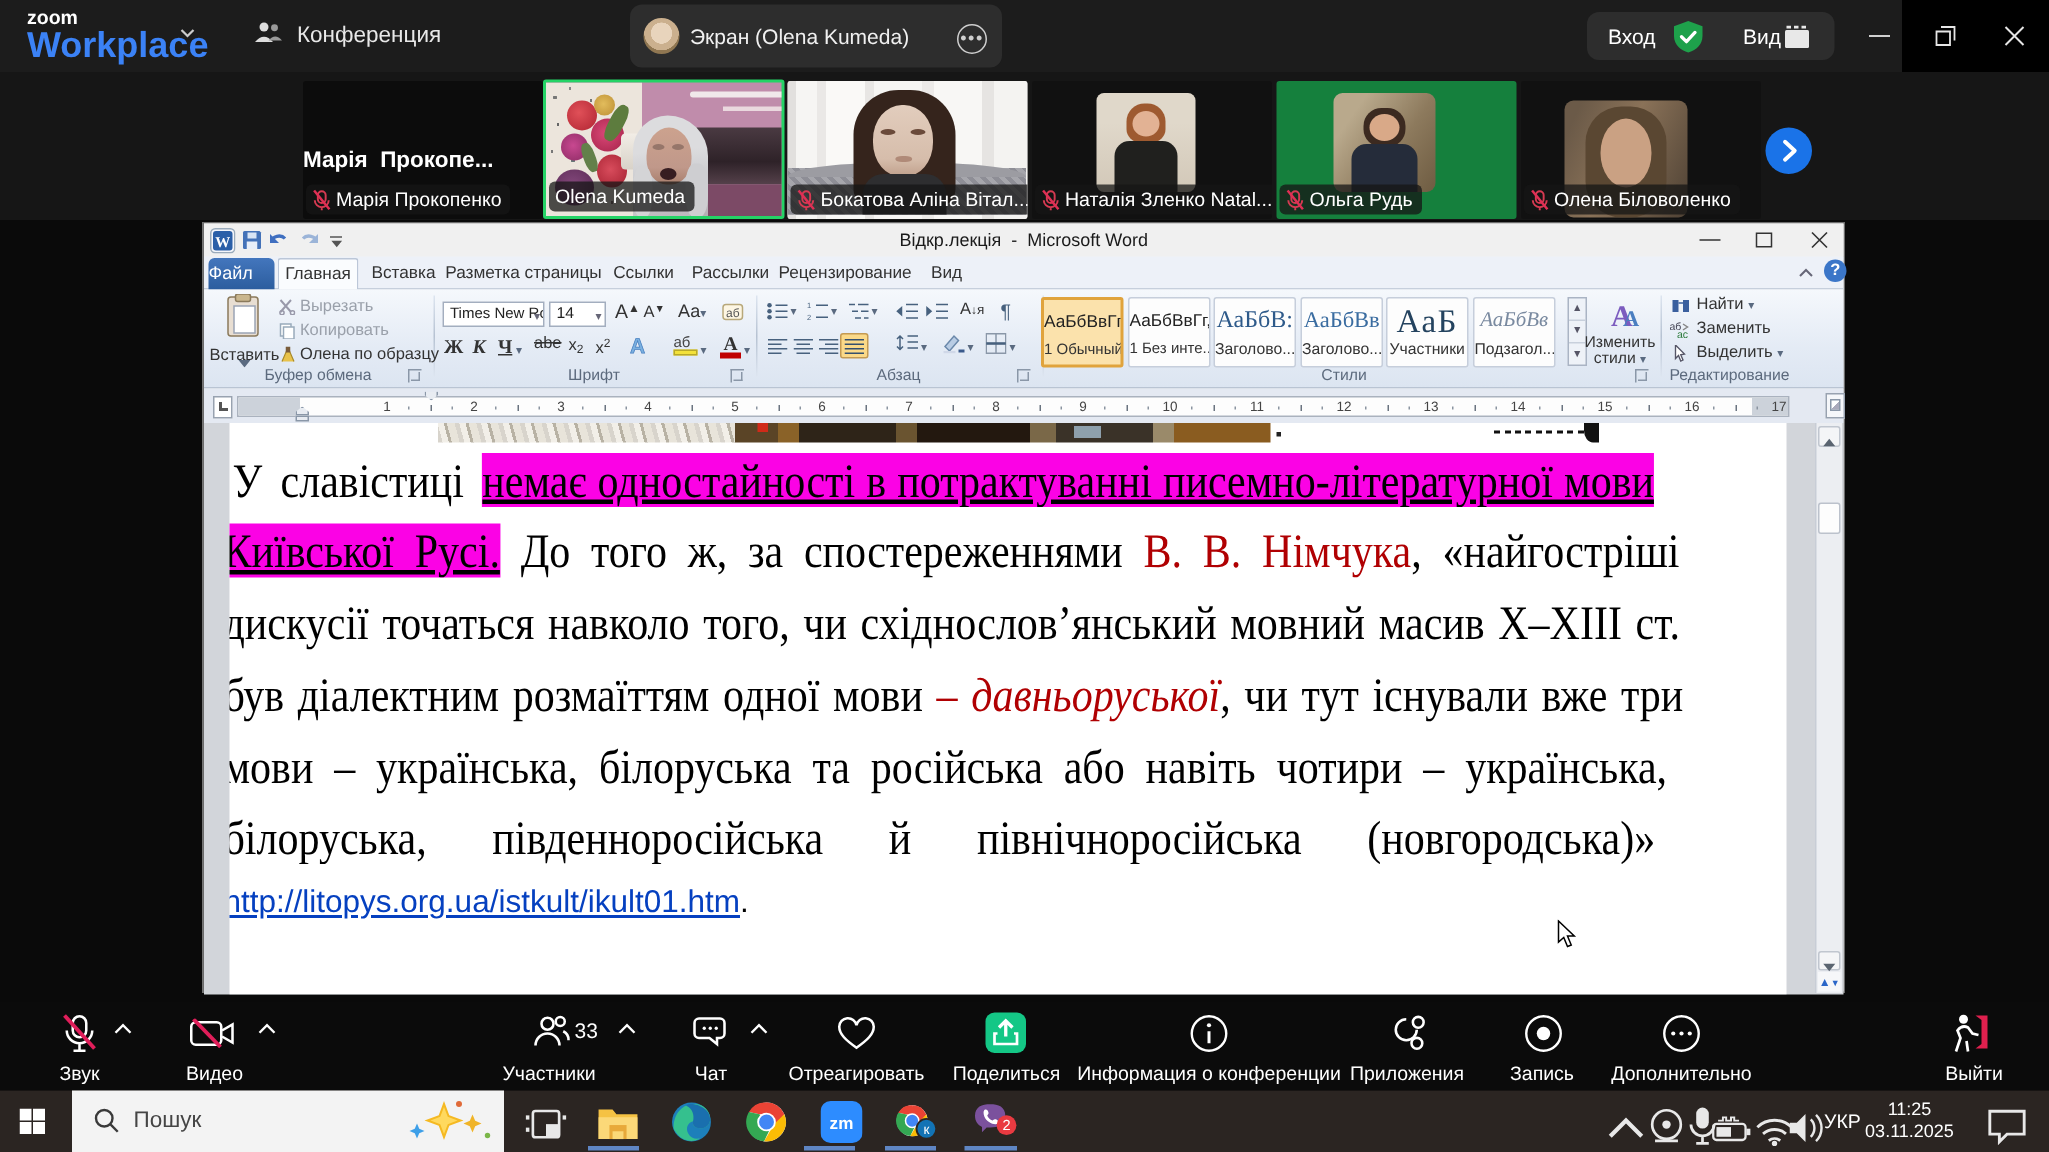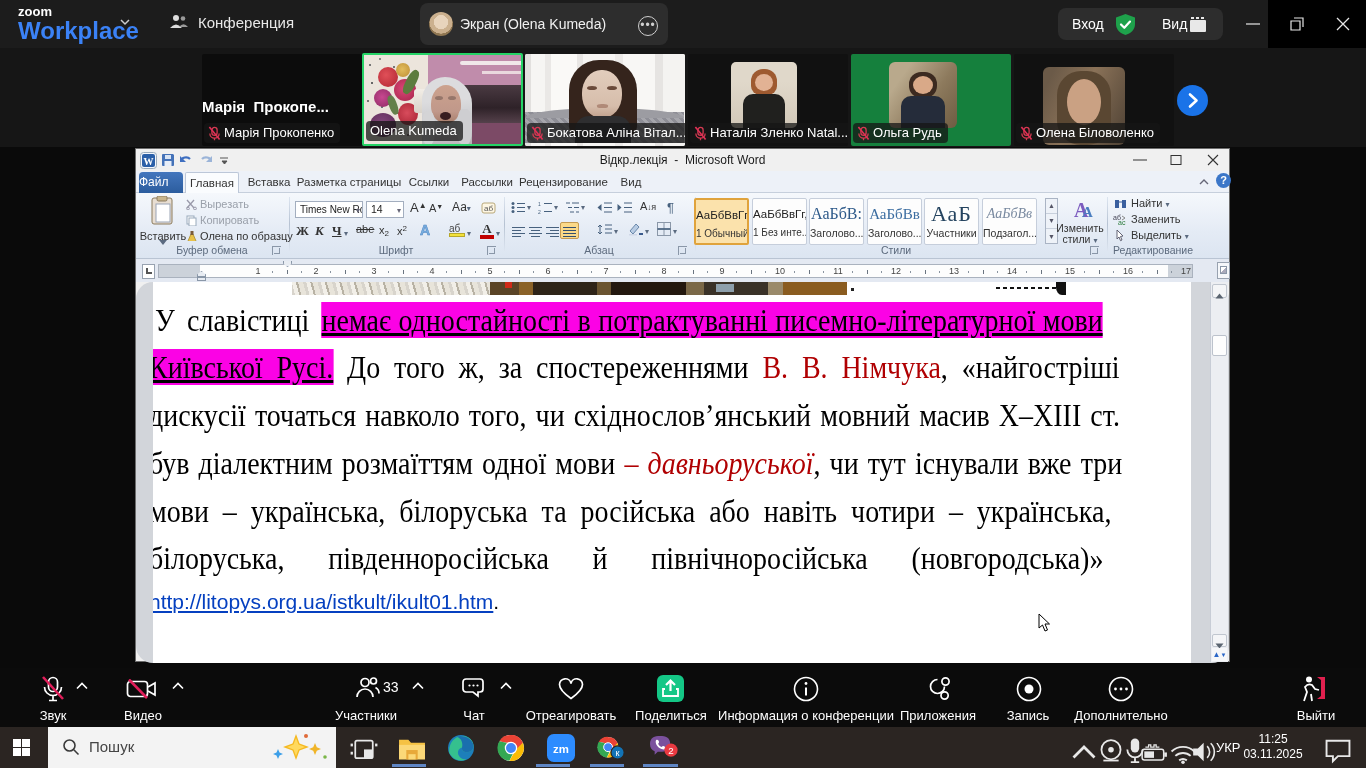--- a/index.html
+++ b/index.html
@@ -59,21 +59,21 @@
   .mini { font-size:8px; color:#5a6a80; }
   .alignbtn { position:absolute; width:19px; height:17px; padding:2px 3px; }
   .alignbtn.active { background:#fbd988; border:1px solid #c49a52; border-radius:2px; padding:1px 2px; }
   .stcard { position:absolute; top:5px; width:55px; height:47px; background:#fdfdfd; border:1px solid #c6cedb; border-radius:2px; text-align:center; overflow:hidden;}
   .stcard.sel { background:#fbe2ac; border:2px solid #e0a33c; }
   .stsample { height:28px; line-height:30px; color:#222; white-space:nowrap; }
   .stname { font-size:10.5px; color:#333; white-space:nowrap; }
   .dlg { position:absolute; top:53px; width:9px; height:9px; border-left:1px solid #8a97a8; border-top:1px solid #8a97a8; }
   .dlg:after { content:""; position:absolute; left:1px; top:1px; width:5px; height:5px; border-right:1px solid #8a97a8; border-bottom:1px solid #8a97a8; }
   #rulerband { position:absolute; left:22px; top:5px; width:1035px; height:14px; background:#fdfdfd; border:1px solid #aab2be; overflow:hidden; }
-  #wdoc { font-family:"Liberation Serif", serif;border-radius:17px; }
+  #wdoc { font-family:"Liberation Serif", serif; }
   #page { position:absolute; left:17px; top:0; width:1038px; height:381px; background:#fff; overflow:hidden; }
   #wdoc { background:#d2d5da; }
   .dline { position:absolute; font-size:32px; color:#000; white-space:nowrap; line-height:34px; transform:scaleX(0.875); transform-origin:0 0; }
   .hl { background:#fb02e5; text-decoration:underline; }
   .dred { color:#b00002; }
 
   
   #ztool { position:absolute; left:0; top:668px; width:1366px; height:59px; background:#0b0b0b; }
   .zlabel { position:absolute; top:40px; color:#fff; font-size:13px; white-space:nowrap; transform:translateX(-50%); }
   .zicon { position:absolute; top:7px; }

